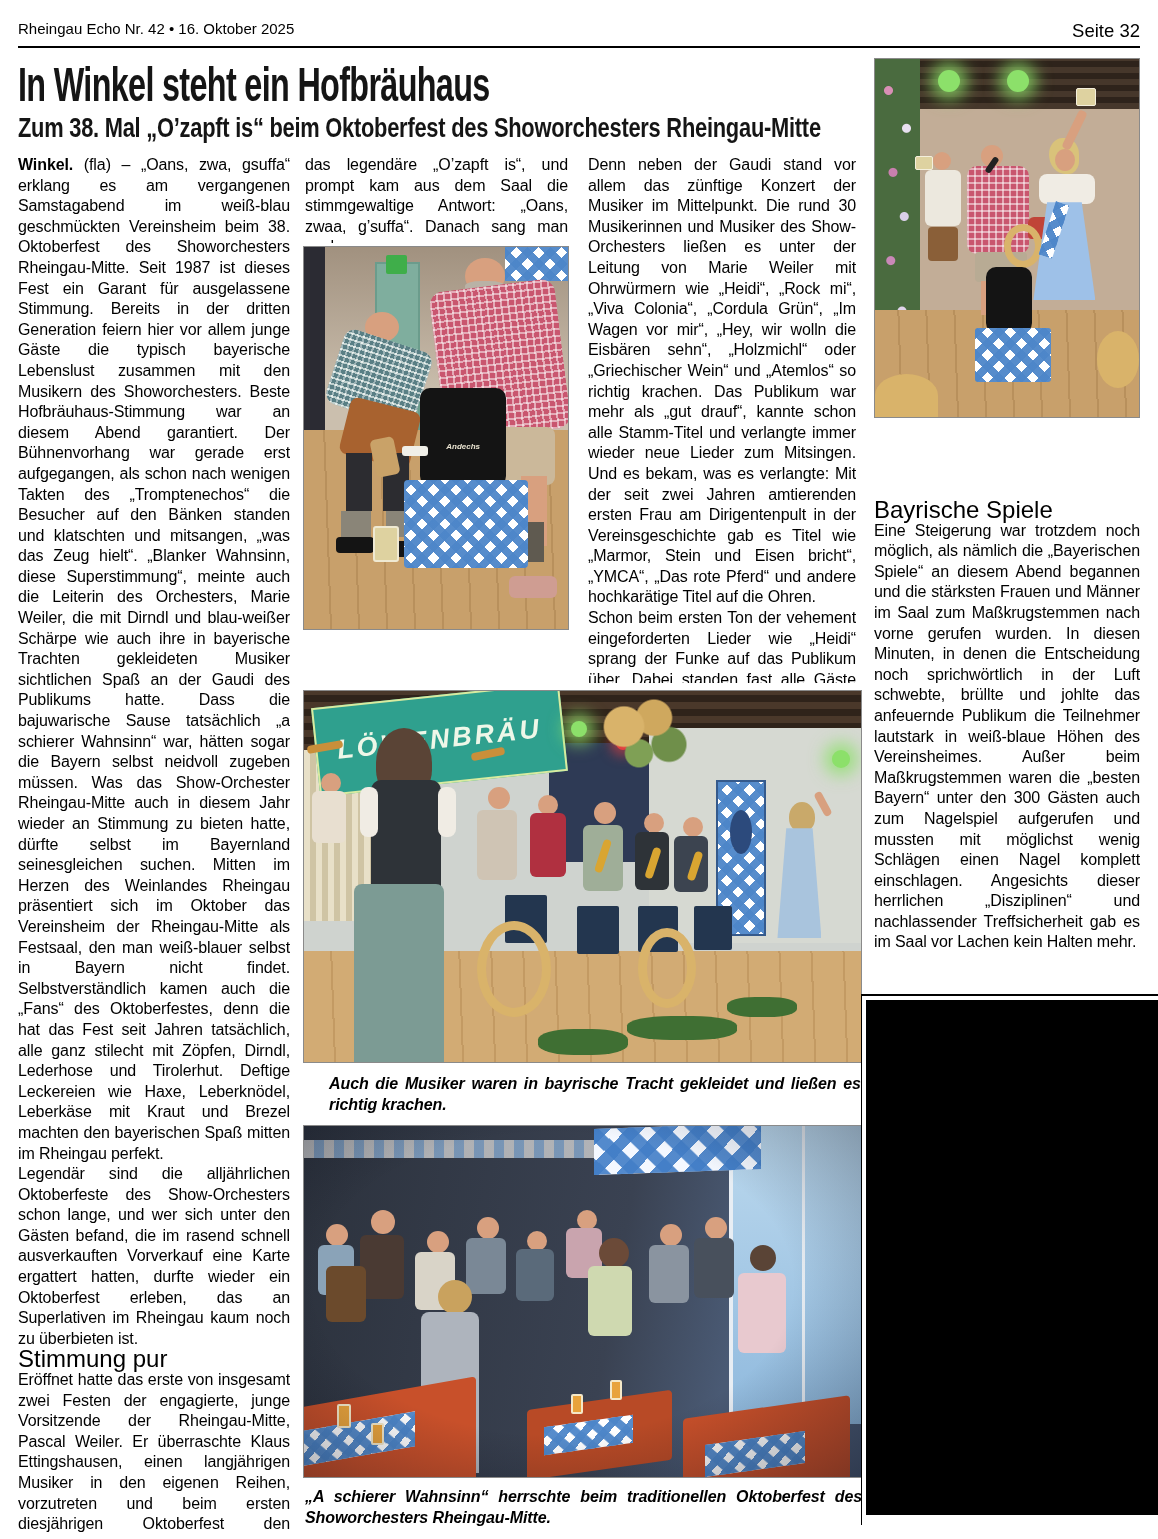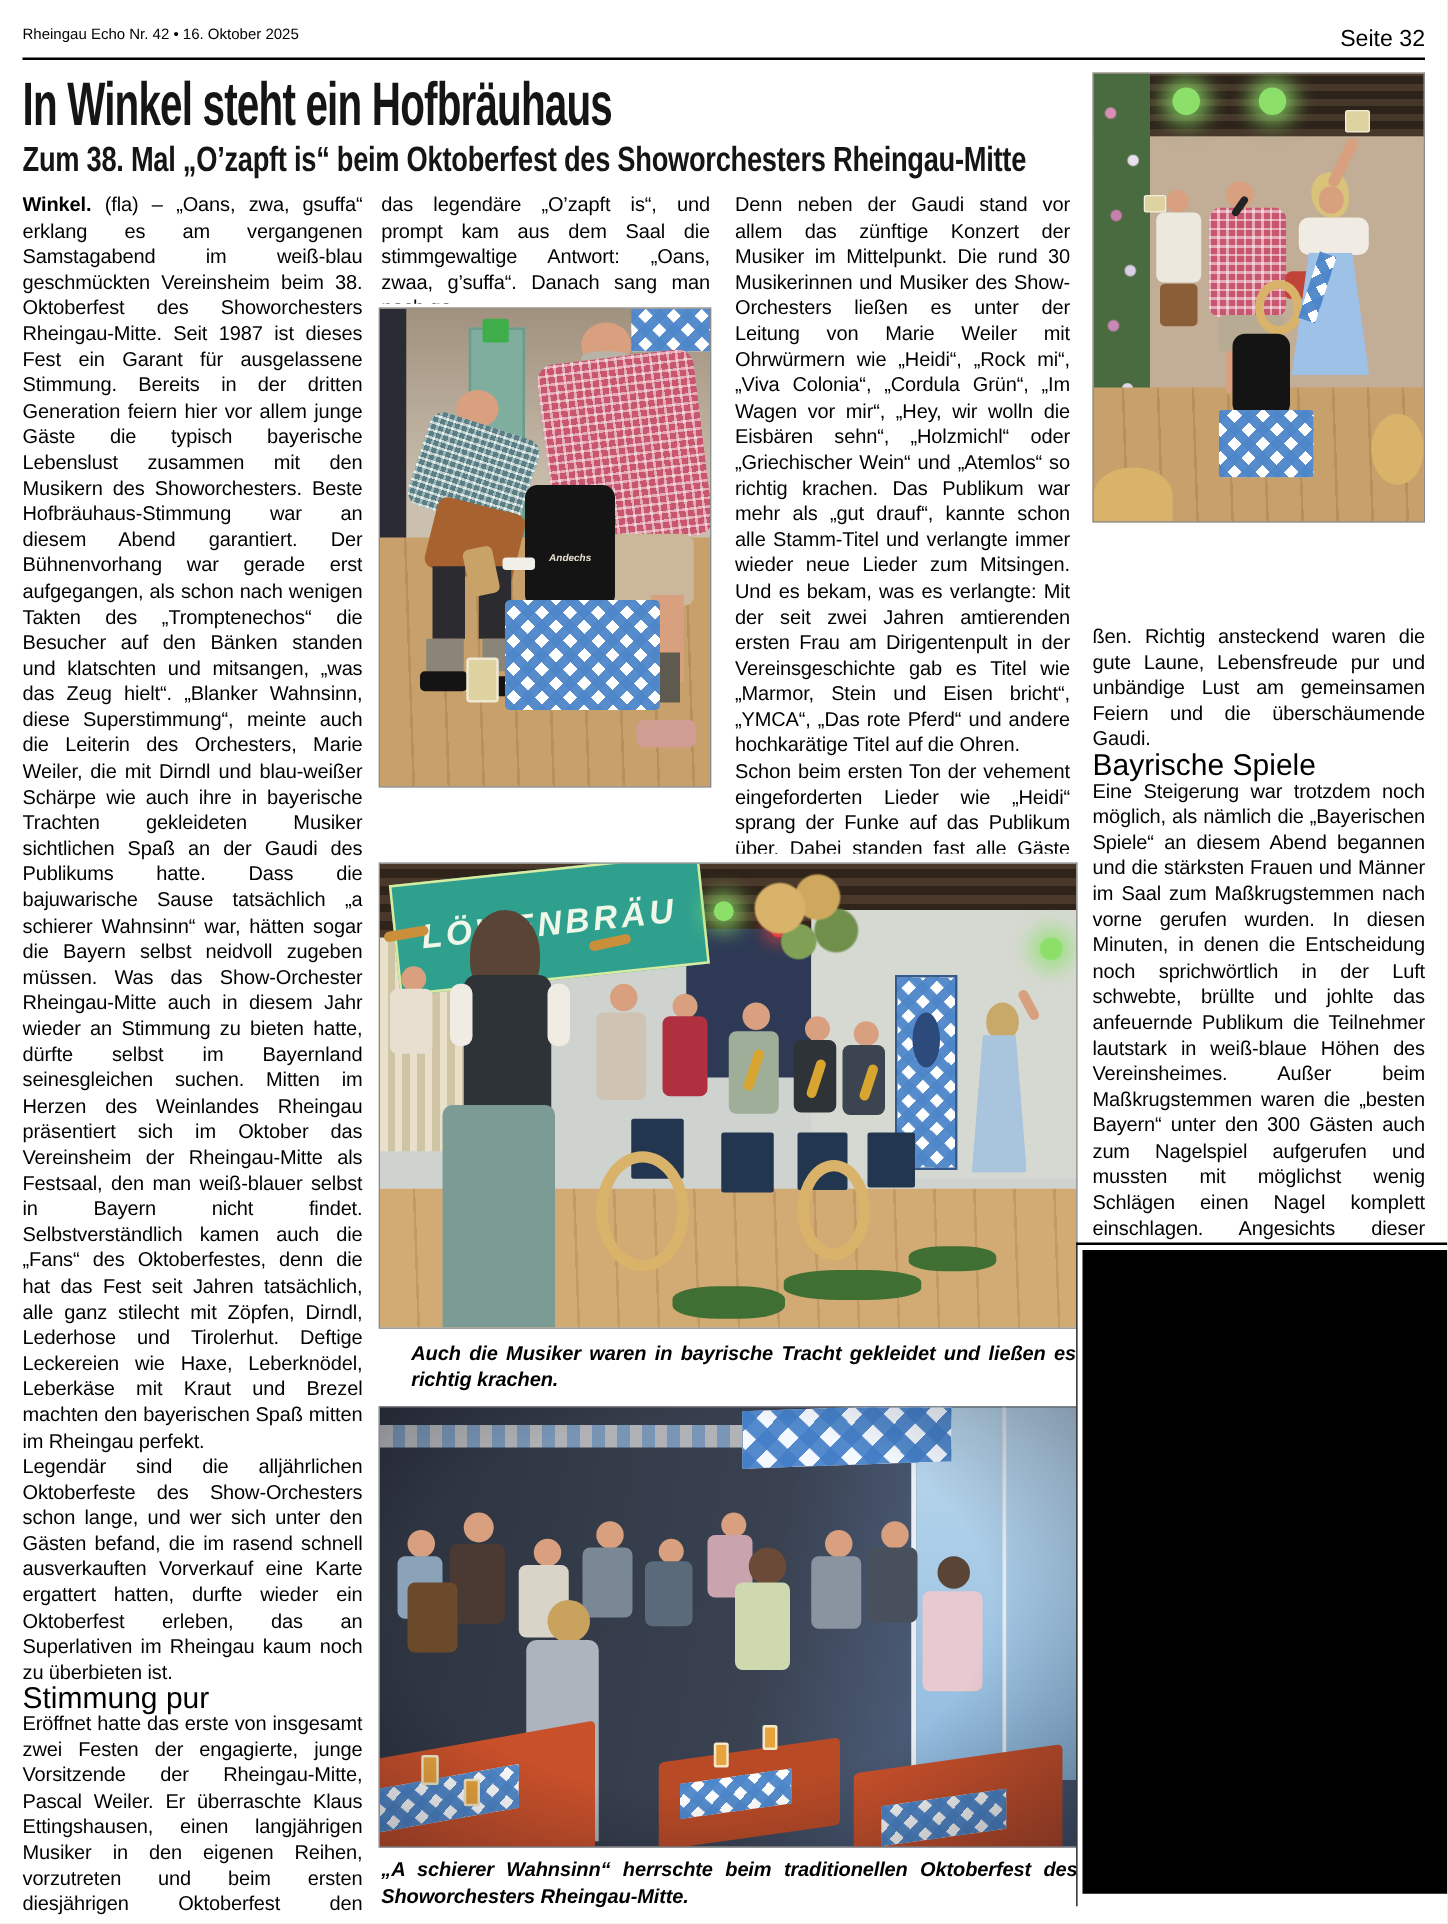--- a/index.html
+++ b/index.html
@@ -1,21 +1,21 @@
 <!DOCTYPE html>
 <html lang="de"><head>
 <meta charset="utf-8">
 <style>
   html,body{margin:0;padding:0;background:#e8e8e8;}
   .page{position:relative;width:1158px;height:1539px;background:#fff;overflow:hidden;
         font-family:"Liberation Sans",sans-serif;color:#000;}
   .abs{position:absolute;}
 
   
-  .mh-left{position:absolute;left:18px;top:20px;font-size:12px;}
+  .mh-left{position:absolute;left:18px;top:20px;font-size:15px;}
   .mh-center{position:absolute;left:0;right:0;top:16px;text-align:center;font-size:24px;font-weight:bold;font-style:italic;letter-spacing:-0.5px;}
   .mh-right{position:absolute;right:18px;top:20px;font-size:18.5px;}
   .mh-rule{position:absolute;left:18px;right:18px;top:46px;height:2px;background:#000;}
 
   
   .headline{position:absolute;left:18px;top:56px;font-size:49px;font-weight:bold;letter-spacing:-1px;
             transform:scaleX(.66);transform-origin:left top;white-space:nowrap;color:#151515;}
   .subhead{position:absolute;left:18px;top:112px;font-size:28px;font-weight:bold;letter-spacing:-0.3px;
            transform:scaleX(.78);transform-origin:left top;white-space:nowrap;color:#151515;}
 
@@ -103,21 +103,21 @@
     <div class="abs" style="left:26%;top:50%;width:24px;height:38px;background:#c9a268;border-radius:5px;transform:rotate(-12deg);"></div>
 
     <div class="abs skin round" style="right:24%;top:3%;width:40px;height:36px;"></div>
     <div class="abs" style="right:24%;top:9%;width:40px;height:12px;background:#b9b2a6;border-radius:40%;"></div>
     <div class="abs check-red" style="right:2%;top:10%;width:126px;height:150px;transform:rotate(-7deg);border-radius:14px;"></div>
     <div class="abs" style="right:5%;top:47%;width:92px;height:58px;background:#cbb89a;border-radius:8px;"></div>
     <div class="abs" style="right:8%;top:60%;width:26px;height:70px;background:#d8a07f;"></div>
     <div class="abs" style="right:9%;top:72%;width:28px;height:40px;background:#5f5a50;"></div>
     <div class="abs" style="right:4%;top:86%;width:48px;height:22px;background:#cf9d92;border-radius:6px;"></div>
 
-    <div class="abs keg" style="left:44%;top:37%;width:72px;height:98px;text-decoration:underline;">
+    <div class="abs keg" style="left:44%;top:37%;width:86px;height:98px;text-decoration:underline;">
       <span class="keg-label">Andechs</span>
     </div>
     <div class="abs" style="left:47%;top:52%;width:26px;height:10px;background:#f0efe8;border-radius:3px;transform:translateX(-26px);"></div>
     <div class="abs bavaria" style="left:38%;top:61%;width:124px;height:88px;border-radius:4px;"></div>
     <div class="abs" style="left:26%;top:73%;width:26px;height:36px;background:#ded2a0;border:2px solid #efe9d2;border-radius:3px;box-sizing:border-box;"></div>
   </figure>
 
 
   <div class="bodycol" style="left:588px;top:155px;width:268px;height:528px;">
     <p>Denn neben der Gaudi stand vor allem das zünftige Konzert der Musiker im Mittelpunkt. Die rund 30 Musikerinnen und Musiker des Show-Orchesters ließen es unter der Leitung von Marie Weiler mit Ohrwürmern wie „Heidi“, „Rock mi“, „Viva Colonia“, „Cordula Grün“, „Im Wagen vor mir“, „Hey, wir wolln die Eisbären sehn“, „Holzmichl“ oder „Griechischer Wein“ und „Atemlos“ so richtig krachen. Das Publikum war mehr als „gut drauf“, kannte schon alle Stamm-Titel und verlangte immer wieder neue Lieder zum Mitsingen. Und es bekam, was es verlangte: Mit der seit zwei Jahren amtierenden ersten Frau am Dirigentenpult in der Vereinsgeschichte gab es Titel wie „Marmor, Stein und Eisen bricht“, „YMCA“, „Das rote Pferd“ und andere hochkarätige Titel auf die Ohren.</p>
@@ -259,21 +259,20 @@
     <div class="abs bavaria" style="left:65%;top:40%;width:14px;height:56px;transform:rotate(18deg);"></div>
 
     <div class="abs keg" style="left:42%;top:58%;width:46px;height:66px;"></div>
     <div class="abs bavaria" style="left:38%;top:75%;width:76px;height:54px;border-radius:3px;"></div>
     <div class="abs" style="left:0;bottom:0;width:24%;height:12%;background:#d9b36a;border-radius:50% 50% 0 0;"></div>
     <div class="abs" style="right:0;bottom:8%;width:16%;height:16%;background:#d9b36a;border-radius:50%;"></div>
   </figure>
 
 
   <div class="bodycol" style="left:874px;top:500px;width:266px;height:500px;">
-    <p>ßen. Richtig ansteckend waren die gute Laune, Lebensfreude pur und unbändige Lust am gemeinsamen Feiern und die überschäumende Gaudi.</p>
     <p class="sectionhead">Bayrische Spiele</p>
     <p>Eine Steigerung war trotzdem noch möglich, als nämlich die „Bayerischen Spiele“ an diesem Abend begannen und die stärksten Frauen und Männer im Saal zum Maßkrugstemmen nach vorne gerufen wurden. In diesen Minuten, in denen die Entscheidung noch sprichwörtlich in der Luft schwebte, brüllte und johlte das anfeuernde Publikum die Teilnehmer lautstark in weiß-blaue Höhen des Vereinsheimes. Außer beim Maßkrugstemmen waren die „besten Bayern“ unter den 300 Gästen auch zum Nagelspiel aufgerufen und mussten mit möglichst wenig Schlägen einen Nagel komplett einschlagen. Angesichts dieser herrlichen „Disziplinen“ und nachlassender Treffsicherheit gab es im Saal vor Lachen kein Halten mehr.</p>
   </div>
 
   <div class="adframe">
     <div class="black"></div>
   </div>
 
 </div>
 

